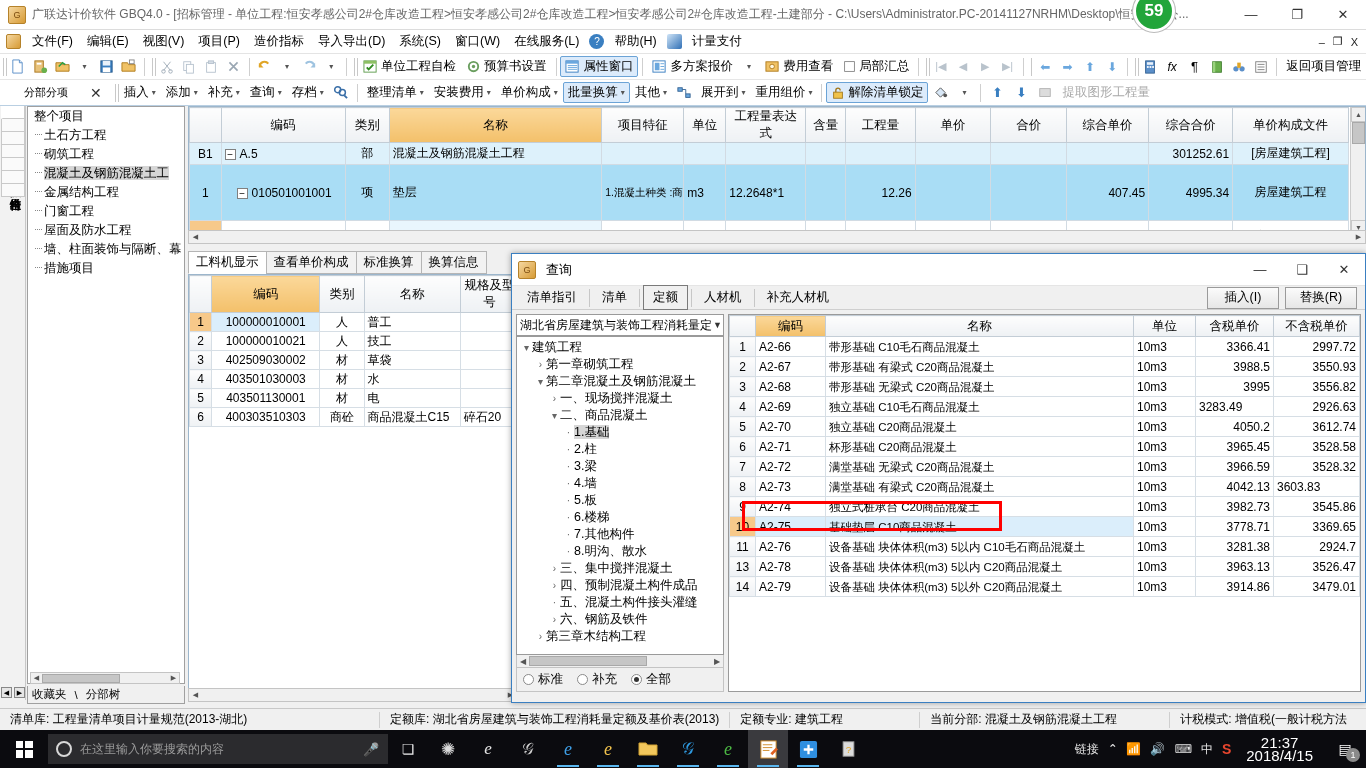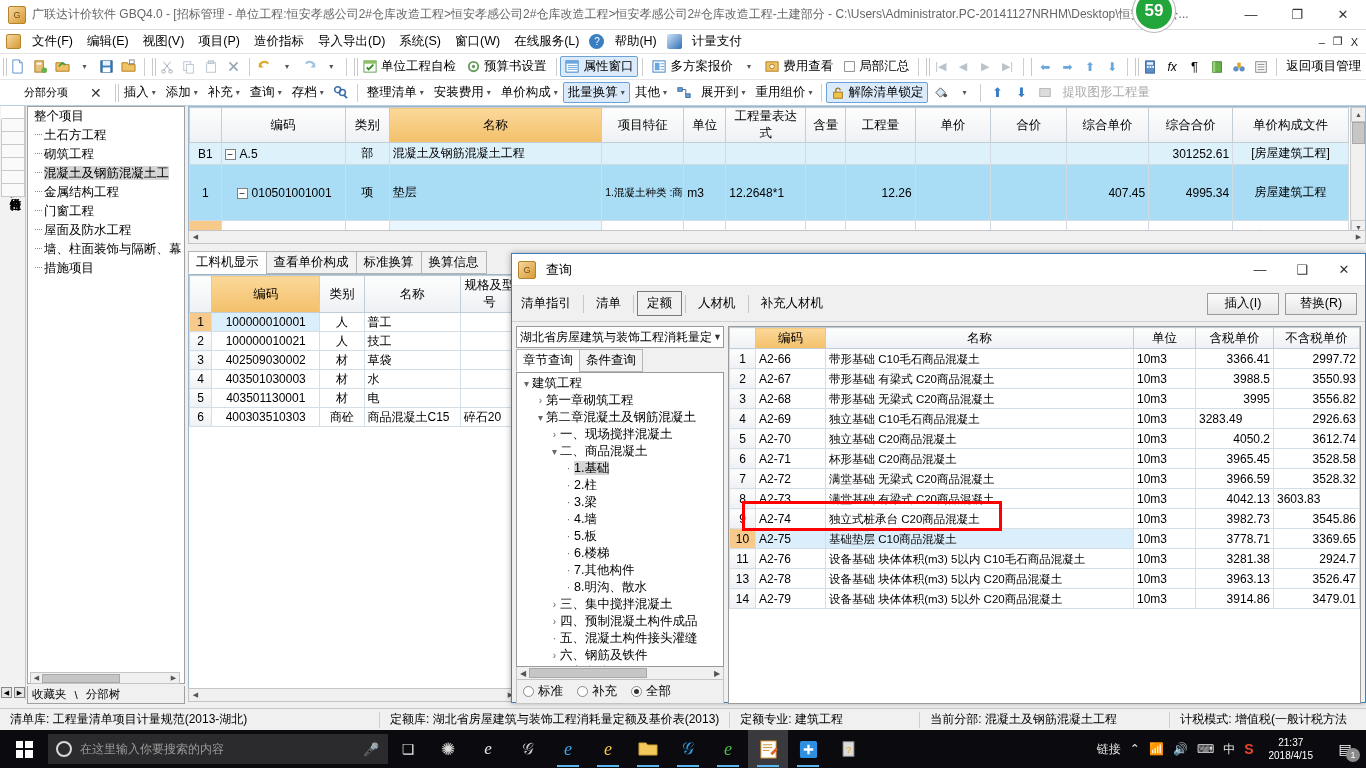--- a/index.html
+++ b/index.html
@@ -133,21 +133,21 @@
 
   
   .dlg{position:absolute;left:511px;top:253px;width:855px;height:450px;background:#f0f0f0;
     border:1px solid #3a7fc1;box-shadow:0 0 6px rgba(0,0,0,.35);z-index:20;}
   .dlg-tb{height:32px;background:#fff;display:flex;align-items:center;
     border-bottom:1px solid #e5e5e5;}
   .dlg-tb .t{font-size:13px;margin-left:4px;}
   .dlg-btns{margin-left:auto;display:flex;}
   .dlg-btn{width:42px;height:31px;display:flex;align-items:center;justify-content:center;
     font-size:13px;color:#333;}
-  .dlg-tabs{height:36px;display:flex;align-items:center;background:#f0f0f0;
+  .dlg-tabs{height:24px;display:flex;align-items:center;padding-left:6px;background:#f0f0f0;
     border-bottom:1px solid #cfcfcf;font-size:12.5px;}
   .dtab{padding:3px 9px;}
   .dtab.active{border:1px solid #7a7a7a;background:#f0f0f0;}
   .dsep{width:1px;height:18px;background:#c7c7c7;margin:0 3px;}
   .dlg-actions{margin-left:auto;display:flex;gap:6px;padding-right:8px;}
   .dbtn{min-width:72px;height:22px;border:1px solid #9a9a9a;background:linear-gradient(#fbfbfb,#e6e6e6);
     display:flex;align-items:center;justify-content:center;font-size:12.5px;}
   .dlg-body{display:flex;height:386px;padding:4px;gap:4px;}
   .dlg-left{width:208px;display:flex;flex-direction:column;}
   .dd{height:22px;border:1px solid #9a9a9a;background:#fff;display:flex;align-items:center;
@@ -201,21 +201,21 @@
   .cortana{width:16px;height:16px;border:2px solid #d8d8d8;border-radius:50%;}
   .sph{color:#9b9b9b;font-size:12px;white-space:nowrap;}
   .mic{color:#cfcfcf;font-size:13px;margin-left:auto;}
   .tbicon{width:40px;height:38px;display:flex;align-items:center;justify-content:center;
     position:relative;font-size:16px;}
   .tbicon.run:after{content:"";position:absolute;bottom:1px;left:9px;width:22px;height:2px;
     background:#5ab7f0;}
   .tbicon.active{background:#3a3a3e;}
   .tray{margin-left:auto;display:flex;align-items:center;gap:9px;color:#e6e6e6;
     font-size:12px;padding-right:4px;}
-  .clock{color:#fff;font-size:10px;line-height:13px;text-align:center;padding:0 6px;}
+  .clock{color:#fff;font-size:15px;line-height:13px;text-align:center;padding:0 6px;}
   .notif{width:34px;height:38px;display:flex;align-items:center;justify-content:center;
     position:relative;color:#fff;font-size:14px;}
   .notif .cnt{position:absolute;right:2px;bottom:6px;width:14px;height:14px;border-radius:50%;
     background:#8a8a8a;color:#fff;font-size:9px;display:flex;align-items:center;justify-content:center;}
   .link-lbl{color:#e6e6e6;font-size:12px;}
 </style>
 </head>
 <body>
 
 <div class="app">
@@ -793,24 +793,20 @@
         <div class="dbtn">插入(I)</div>
         <div class="dbtn">替换(R)</div>
       </div>
     </div>
     <div class="dlg-body">
       <div class="dlg-left">
         <div class="dd">
           <span>湖北省房屋建筑与装饰工程消耗量定</span>
           <span class="arw">▼</span>
         </div>
-        <div class="subtabs">
-          <div class="stab active">章节查询</div>
-          <div class="stab">条件查询</div>
-        </div>
         <div class="dtree" id="dtree">
             <div class="n" style="padding-left: 2px;"><span class="ex">▾</span><span class="lbl">建筑工程</span></div>
             <div class="n" style="padding-left: 16px;"><span class="ex">›</span><span class="lbl">第一章砌筑工程</span></div>
             <div class="n" style="padding-left: 16px;"><span class="ex">▾</span><span class="lbl">第二章混凝土及钢筋混凝土</span></div>
             <div class="n" style="padding-left: 30px;"><span class="ex">›</span><span class="lbl">一、现场搅拌混凝土</span></div>
             <div class="n" style="padding-left: 30px;"><span class="ex">▾</span><span class="lbl">二、商品混凝土</span></div>
             <div class="n sel" style="padding-left: 44px;"><span class="ex">·</span><span class="lbl">1.基础</span></div>
             <div class="n" style="padding-left: 44px;"><span class="ex">·</span><span class="lbl">2.柱</span></div>
             <div class="n" style="padding-left: 44px;"><span class="ex">·</span><span class="lbl">3.梁</span></div>
             <div class="n" style="padding-left: 44px;"><span class="ex">·</span><span class="lbl">4.墙</span></div>

